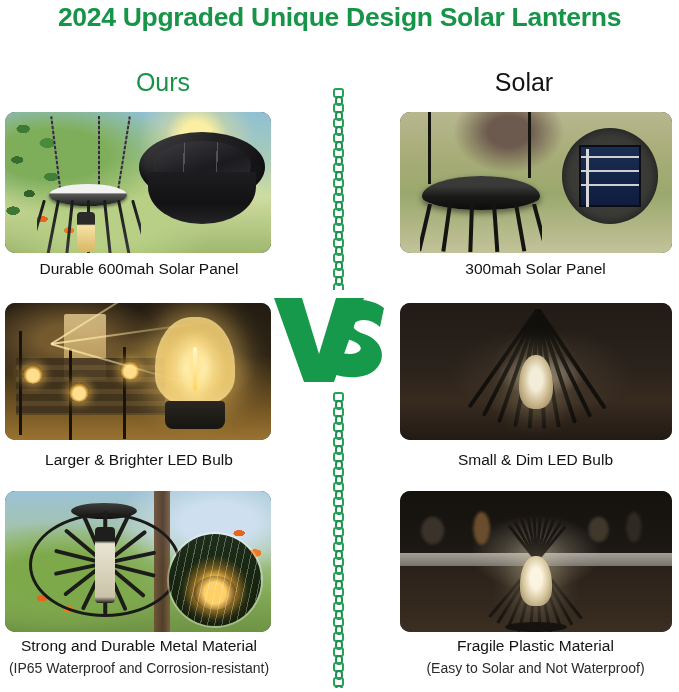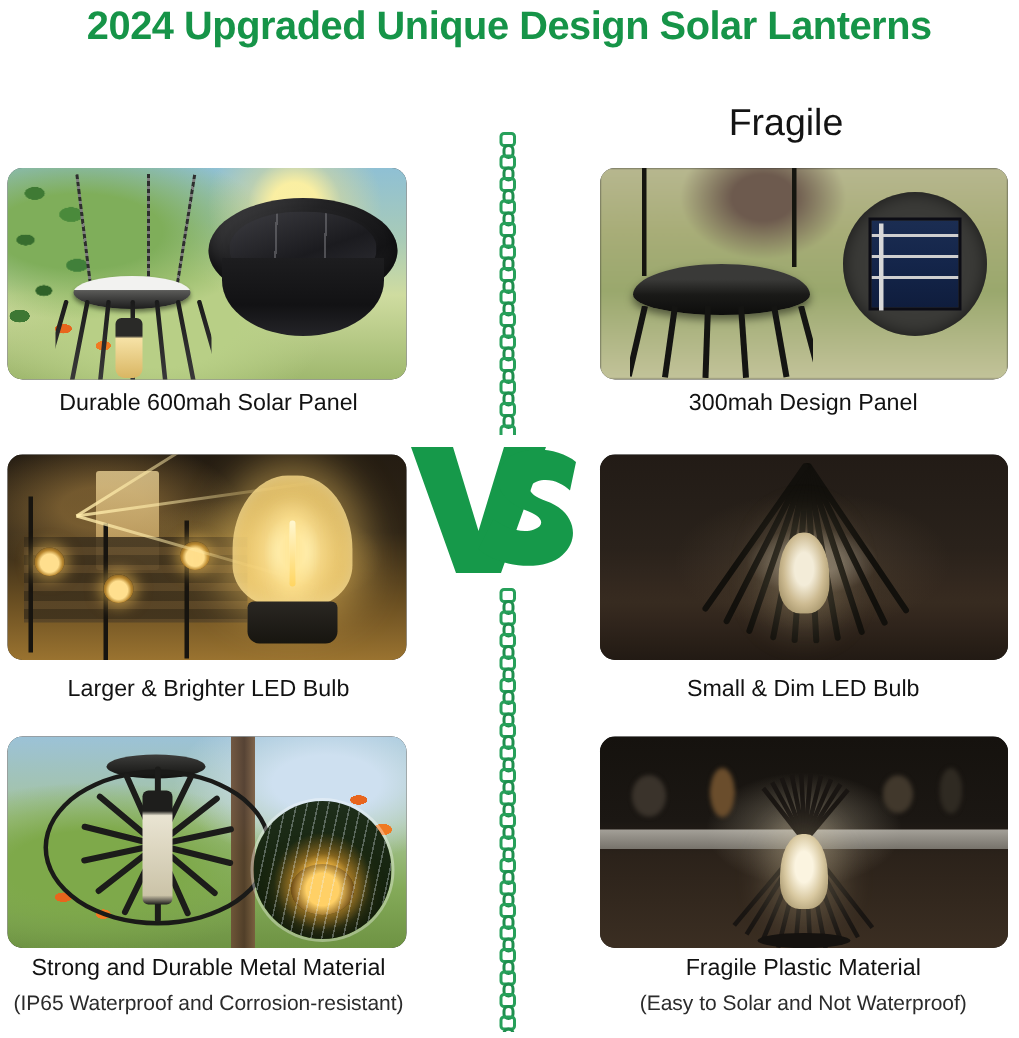--- a/index.html
+++ b/index.html
@@ -381,21 +381,22 @@
     background:#15120f;
   }
 </style>
 </head>
 <body>
 
 <div class="page">
 
   <div class="title">2024 Upgraded Unique Design Solar Lanterns</div>
 
-  <div class="col-head others">Fragile</div>
+  <div class="col-head ours">Ours</div>
+  <div class="col-head others">Solar</div>
 
   <div class="chain chain-top">
     <i></i>
       <i></i>
       <i></i>
       <i></i>
       <i></i>
       <i></i>
       <i></i>
       <i></i>
@@ -515,21 +516,21 @@
         <b style="left:72px;transform:rotate(-4deg);"></b>
         <b style="left:94px;transform:rotate(-10deg);"></b>
         <b style="left:112px;transform:rotate(-15deg);"></b>
       </div>
       <div class="cell-circle">
         <div class="sq"></div>
       </div>
     </div>
 
     <div class="cap left">Durable 600mah Solar Panel</div>
-    <div class="cap right">300mah Design Panel</div>
+    <div class="cap right">300mah Solar Panel</div>
   </div>
 
   <div class="row2">
 
     <div class="card left">
       <div class="scene night-porch"></div>
       <div class="door-glow"></div>
       <div class="steps"></div>
       <div class="hook" style="left:14px;top:28px;height:104px;"></div>
       <div class="hook" style="left:64px;top:46px;height:92px;"></div>

